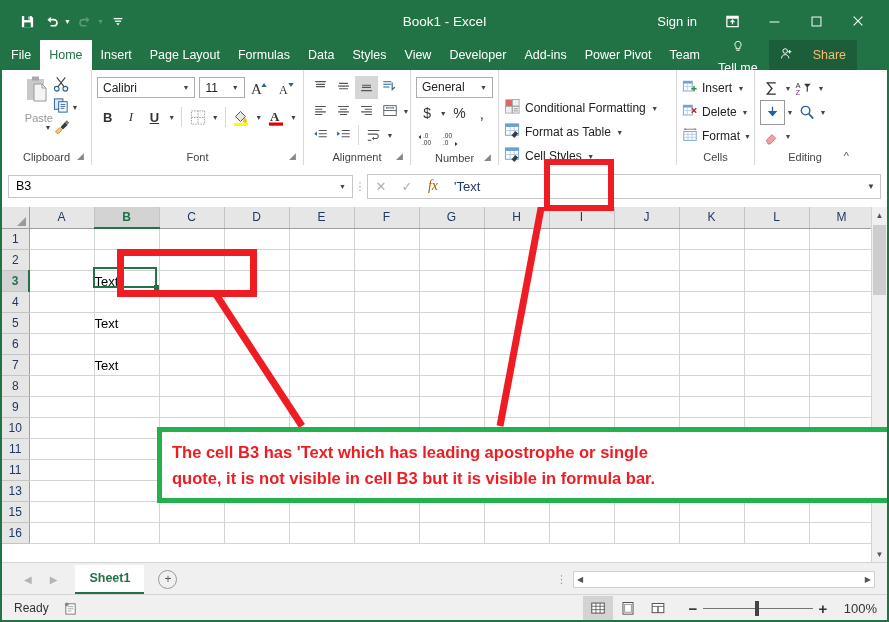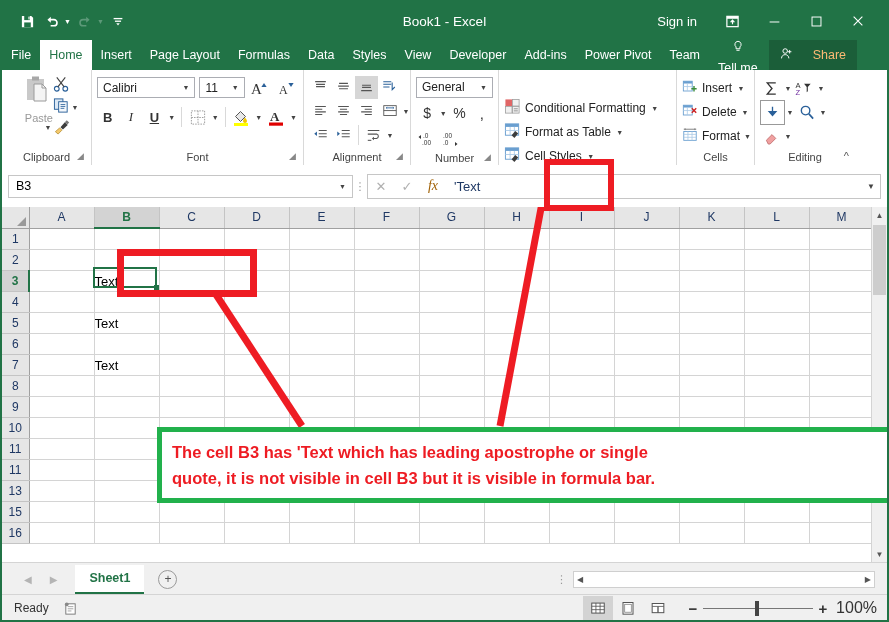--- a/index.html
+++ b/index.html
@@ -368,21 +368,21 @@
     display: flex; align-items: center; justify-content: center;
   }
   .viewbtn.active { background: #d3d3d3; }
   .zoomctl { display: flex; align-items: center; gap: 0; margin-left: 10px; }
   .zmbtn { width: 20px; text-align: center; font-size: 15px; color: #333; font-weight: bold;}
   .zmtrack { width: 110px; height: 1px; background: #767676; position: relative; }
   .zmthumb {
     position: absolute; left: 52px; top: -7px;
     width: 4px; height: 15px; background: #444;
   }
-  .zmpct { width: 44px; text-align: right; font-size: 16px; }
+  .zmpct { width: 44px; text-align: right; font-size: 13px; }
 </style>
 </head>
 <body>
 
 <div id="app">
 
   <div class="titlebar">
     <div class="qat">
       <div class="qat-btn">
         <svg width="15" height="15" viewBox="0 0 16 16">

